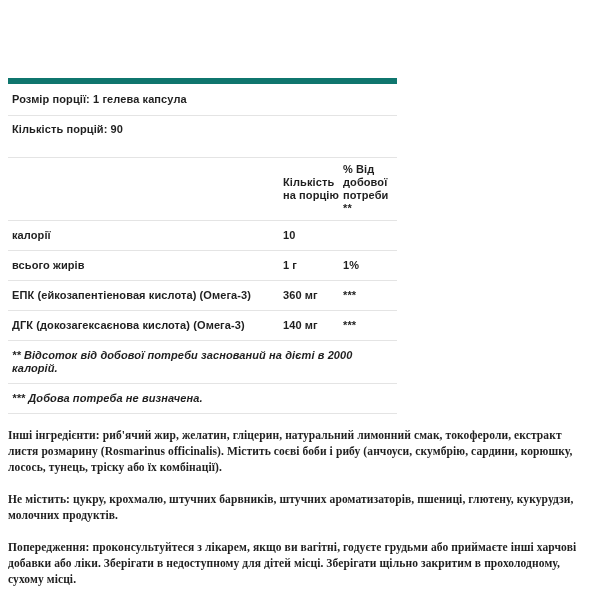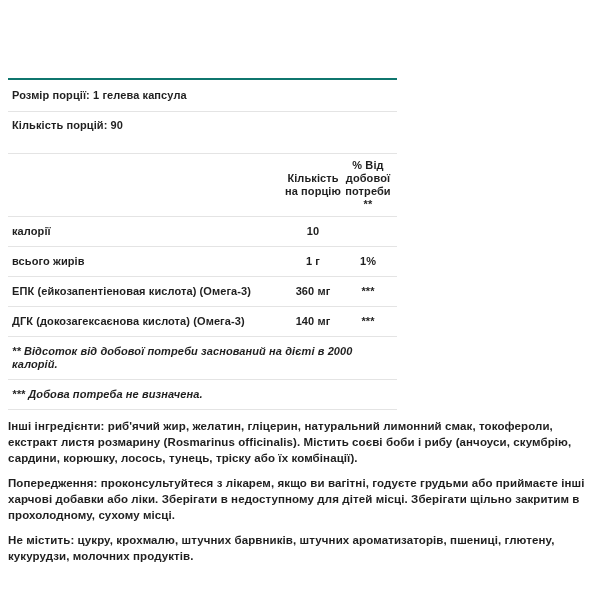--- a/index.html
+++ b/index.html
@@ -15,21 +15,21 @@
     position: relative;
     overflow: hidden;
   }
 
   
   .facts {
     position: absolute;
     top: 78px;
     left: 8px;
     width: 389px;
-    border-top: 2px solid #0f766e;
+    border-top: 6px solid #0f766e;
     font-size: 11px;
     font-weight: 700;
     letter-spacing: 0.1px;
   }
   .frow {
     border-bottom: 1px solid #e4e4e4;
     box-sizing: border-box;
   }
   .frow-serving   { padding: 9px 4px 9px 4px; line-height: 13px; }
   .frow-servings  { padding: 7px 4px 21px 4px; line-height: 13px; }
@@ -41,41 +41,42 @@
     line-height: 13px;
   }
   .frow-header {
     padding: 5px 4px;
   }
   .frow-header .col-amount,
   .frow-header .col-dv {
     line-height: 13px;
   }
   .col-amount, .col-dv {
-    text-align: center;
+    text-align: left;
   }
   .frow-footnote {
     padding: 8px 4px;
     line-height: 13px;
     font-style: italic;
   }
 
   
   .details {
     position: absolute;
     top: 411px;
     left: 8px;
     width: 584px;
     font-size: 11.5px;
     font-weight: 700;
     line-height: 16px;
     letter-spacing: 0.1px;
   }
   .details p {
-    margin: 7px 0 9px 0;
+    margin: 16px 0 9px 0;
+    font-family: Liberation Serif, serif;
   }
 </style>
 </head>
 <body>
 
 <div class="facts">
 
   <div class="frow frow-serving">Розмір порції: 1 гелева капсула</div>
 
   <div class="frow frow-servings">Кількість порцій: 90</div>
@@ -112,15 +113,15 @@
   </div>
 
   <div class="frow frow-footnote">** Відсоток від добової потреби заснований на дієті в 2000 калорій.</div>
 
   <div class="frow frow-footnote">*** Добова потреба не визначена.</div>
 
 </div>
 
 <div class="details">
   <p>Інші інгредієнти: риб'ячий жир, желатин, гліцерин, натуральний лимонний смак, токофероли, екстракт листя розмарину (Rosmarinus officinalis). Містить соєві боби і рибу (анчоуси, скумбрію, сардини, корюшку, лосось, тунець, тріску або їх комбінації).</p>
+  <p>Не містить: цукру, крохмалю, штучних барвників, штучних ароматизаторів, пшениці, глютену, кукурудзи, молочних продуктів.</p>
   <p>Попередження: проконсультуйтеся з лікарем, якщо ви вагітні, годуєте грудьми або приймаєте інші харчові добавки або ліки. Зберігати в недоступному для дітей місці. Зберігати щільно закритим в прохолодному, сухому місці.</p>
-  <p>Не містить: цукру, крохмалю, штучних барвників, штучних ароматизаторів, пшениці, глютену, кукурудзи, молочних продуктів.</p>
 </div>
 
 </body></html>

